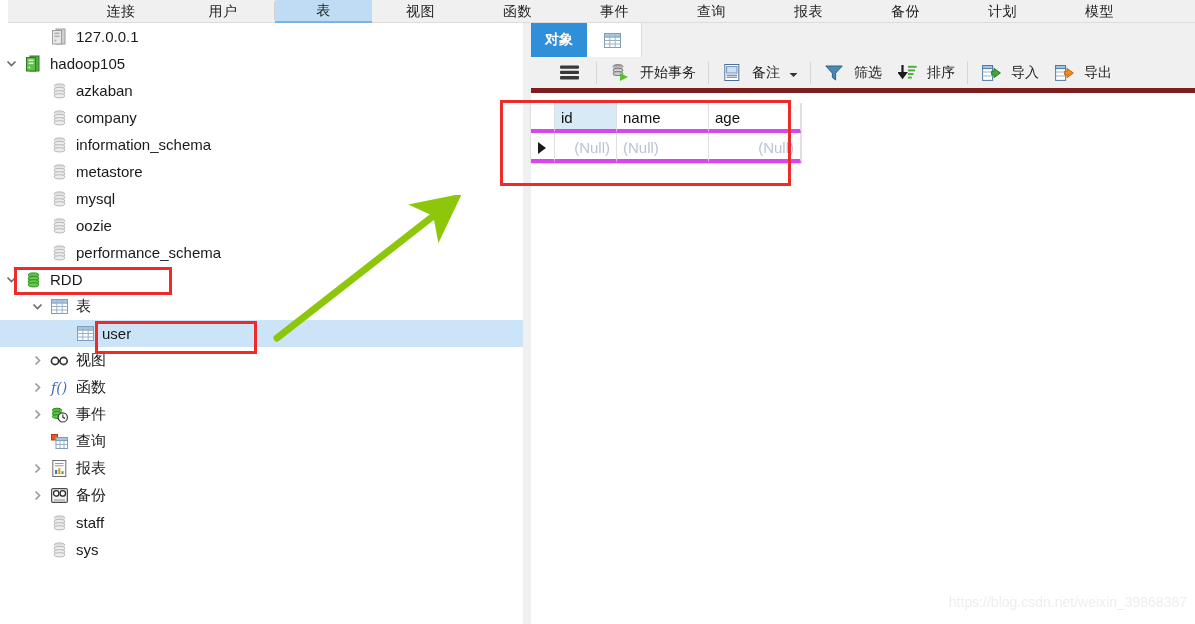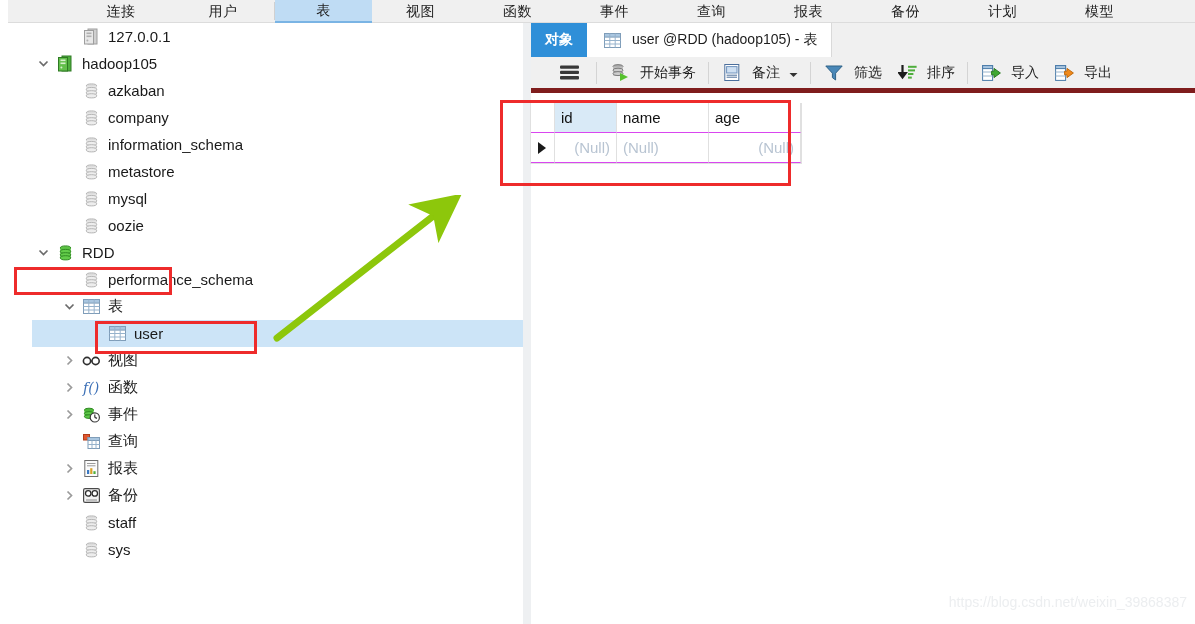--- a/index.html
+++ b/index.html
@@ -34,21 +34,21 @@
   }
 
   
   #sidebar {
     position:absolute; left:0; top:23px; width:523px; height:601px;
     background:#ffffff;
     overflow:hidden;
   }
   .node {
     height:27px; display:flex; align-items:center;
-    font-size:15px; color:#1a1a1a; white-space:nowrap;margin-left:32px;
+    font-size:15px; color:#1a1a1a; white-space:nowrap;
   }
   .node.sel { background:#cce4f7; }
   .twisty {
     width:22px; height:27px; flex:0 0 22px;
     display:flex; align-items:center; justify-content:center;
     color:#888; font-size:11px;
   }
   .ico {
     width:22px; height:27px; flex:0 0 22px;
     display:flex; align-items:center; justify-content:center;
@@ -93,21 +93,21 @@
 
   
   #grid {
     position:absolute; left:-1px; top:80px;
     border:1px solid #e0e0e0; border-top:none;
     background:#ffffff;
   }
   .grow { display:flex; }
   .gcell {
     border-right:1px solid #e0e0e0;
-    border-bottom:1px solid #d946ef;
+    border-bottom:4px solid #d946ef;
     height:30px; line-height:30px;
     font-size:15px; padding:0 6px;
     overflow:hidden; white-space:nowrap;
   }
   .gutter { width:24px; padding:0; background:#ffffff; position:relative; }
   .ghead { background:#ffffff; color:#111; }
   .ghead.hl { background:#d9eaf7; }
   .gnull { color:#b8c4d2; }
   .right { text-align:right; }
   .rowmark {
@@ -256,50 +256,50 @@
           <ellipse cx="7.5" cy="3" rx="5.2" ry="2.1" fill="#dcdcdc" stroke="#b5b5b5"></ellipse>
           <rect x="2.3" y="3" width="10.4" height="9.6" fill="#e6e6e6" stroke="none"></rect>
           <ellipse cx="7.5" cy="6.5" rx="5.2" ry="2.1" fill="#ededed" stroke="#b5b5b5"></ellipse>
           <ellipse cx="7.5" cy="9.8" rx="5.2" ry="2.1" fill="#ededed" stroke="#b5b5b5"></ellipse>
           <ellipse cx="7.5" cy="12.8" rx="5.2" ry="2.1" fill="#ededed" stroke="#b5b5b5"></ellipse>
         </svg>
       </span>
       <span class="lbl">oozie</span>
     </div>
     <div class="node">
+      <div style="width: 26px; flex: 0 0 26px;"></div>
+      <div class="twisty"></div>
+      <span class="ico">
+        <svg width="15" height="16" viewBox="0 0 15 16">
+          <ellipse cx="7.5" cy="3" rx="5.2" ry="2.1" fill="#dcdcdc" stroke="#b5b5b5"></ellipse>
+          <rect x="2.3" y="3" width="10.4" height="9.6" fill="#e6e6e6" stroke="none"></rect>
+          <ellipse cx="7.5" cy="6.5" rx="5.2" ry="2.1" fill="#ededed" stroke="#b5b5b5"></ellipse>
+          <ellipse cx="7.5" cy="9.8" rx="5.2" ry="2.1" fill="#ededed" stroke="#b5b5b5"></ellipse>
+          <ellipse cx="7.5" cy="12.8" rx="5.2" ry="2.1" fill="#ededed" stroke="#b5b5b5"></ellipse>
+        </svg>
+      </span>
+      <span class="lbl">performance_schema</span>
+    </div>
+    <div class="node">
       <div style="width: 0px; flex: 0 0 0px;"></div>
       <div class="twisty">
         <svg width="11" height="11" viewBox="0 0 11 11">
           <path d="M1.5 3.5 L5.5 7.5 L9.5 3.5" stroke="#6b6b6b" stroke-width="1.7" fill="none"></path>
         </svg>
       </div>
       <span class="ico">
         <svg width="15" height="16" viewBox="0 0 15 16">
           <ellipse cx="7.5" cy="3" rx="5.2" ry="2.1" fill="#5cc244" stroke="#2f8a22"></ellipse>
           <rect x="2.3" y="3" width="10.4" height="9.6" fill="#5cc244"></rect>
           <ellipse cx="7.5" cy="6.5" rx="5.2" ry="2.1" fill="#63cc4a" stroke="#2f8a22"></ellipse>
           <ellipse cx="7.5" cy="9.8" rx="5.2" ry="2.1" fill="#63cc4a" stroke="#2f8a22"></ellipse>
           <ellipse cx="7.5" cy="12.8" rx="5.2" ry="2.1" fill="#63cc4a" stroke="#2f8a22"></ellipse>
         </svg>
       </span>
       <span class="lbl">RDD</span>
-    </div>
-    <div class="node">
-      <div style="width: 26px; flex: 0 0 26px;"></div>
-      <div class="twisty"></div>
-      <span class="ico">
-        <svg width="15" height="16" viewBox="0 0 15 16">
-          <ellipse cx="7.5" cy="3" rx="5.2" ry="2.1" fill="#dcdcdc" stroke="#b5b5b5"></ellipse>
-          <rect x="2.3" y="3" width="10.4" height="9.6" fill="#e6e6e6" stroke="none"></rect>
-          <ellipse cx="7.5" cy="6.5" rx="5.2" ry="2.1" fill="#ededed" stroke="#b5b5b5"></ellipse>
-          <ellipse cx="7.5" cy="9.8" rx="5.2" ry="2.1" fill="#ededed" stroke="#b5b5b5"></ellipse>
-          <ellipse cx="7.5" cy="12.8" rx="5.2" ry="2.1" fill="#ededed" stroke="#b5b5b5"></ellipse>
-        </svg>
-      </span>
-      <span class="lbl">performance_schema</span>
     </div>
     <div class="node">
       <div style="width: 26px; flex: 0 0 26px;"></div>
       <div class="twisty">
         <svg width="11" height="11" viewBox="0 0 11 11">
           <path d="M1.5 3.5 L5.5 7.5 L9.5 3.5" stroke="#6b6b6b" stroke-width="1.7" fill="none"></path>
         </svg>
       </div>
       <span class="ico">
         <svg width="17" height="15" viewBox="0 0 17 15">
@@ -470,21 +470,20 @@
         <span class="ico">
           <svg width="17" height="15" viewBox="0 0 17 15">
             <rect x="0.5" y="0.5" width="16" height="14" fill="#ffffff" stroke="#7f9db9"></rect>
             <rect x="0.5" y="0.5" width="16" height="3.6" fill="#a9c6e0" stroke="#7f9db9"></rect>
             <line x1="5.8" y1="0.5" x2="5.8" y2="14.5" stroke="#97b3cc"></line>
             <line x1="11.2" y1="0.5" x2="11.2" y2="14.5" stroke="#97b3cc"></line>
             <line x1="0.5" y1="7.5" x2="16.5" y2="7.5" stroke="#97b3cc"></line>
             <line x1="0.5" y1="11" x2="16.5" y2="11" stroke="#97b3cc"></line>
           </svg>
         </span>
-        <span>user @RDD (hadoop105) - 表</span>
       </div>
       <div class="tabfill"></div>
     </div>
   <div id="toolbar">
       <div style="width: 20px;"></div>
       <div class="tbtn">
         <span class="ico">
           <svg width="19" height="15" viewBox="0 0 19 15">
             <rect x="0" y="0.5" width="19" height="3.3" rx="1" fill="#383838"></rect>
             <rect x="0" y="5.8" width="19" height="3.3" rx="1" fill="#383838"></rect>

